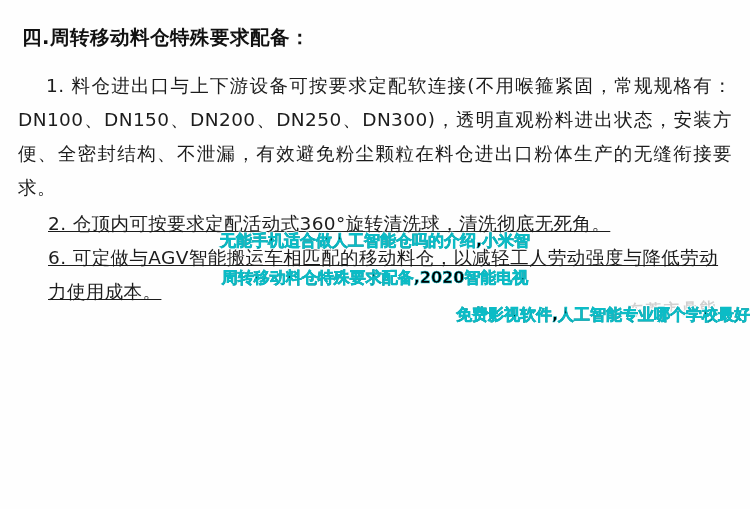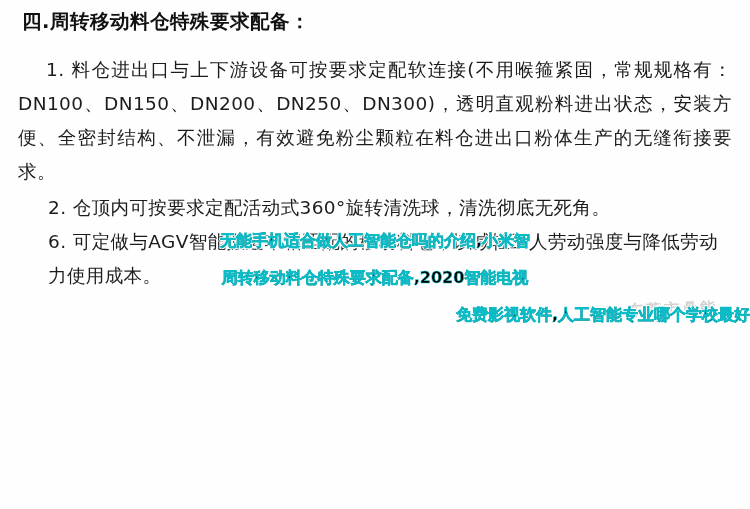--- a/index.html
+++ b/index.html
@@ -17,21 +17,21 @@
     background: #fefefe;
     overflow: hidden;
   }
 
   
   .doc {
     position: absolute;
     left: 0; top: 0;
     width: 750px;
     height: 509px;
-    padding: 8px 18px 10px 18px;
+    padding: 24px 18px 10px 18px;
     color: #1c1c1c;
   }
   .doc-heading {
     font-size: 19.5px;
     font-weight: bold;
     letter-spacing: 0.5px;
     margin: 0 0 18px 4px;
     color: #111;
   }
   .doc-para {
@@ -40,20 +40,21 @@
     letter-spacing: 0.4px;
     margin: 0 0 2px 0;
     text-align: justify;
     color: #1c1c1c;
   }
   .doc-para.indent { text-indent: 28px; }
   .doc-list {
     list-style: none;
     margin: 0;
     padding: 0;
+    text-decoration: underline;
   }
   .doc-list li {
     font-size: 18.5px;
     line-height: 34px;
     letter-spacing: 0.4px;
     padding-left: 30px;
     text-indent: 0;
     color: #1c1c1c;
   }
 

